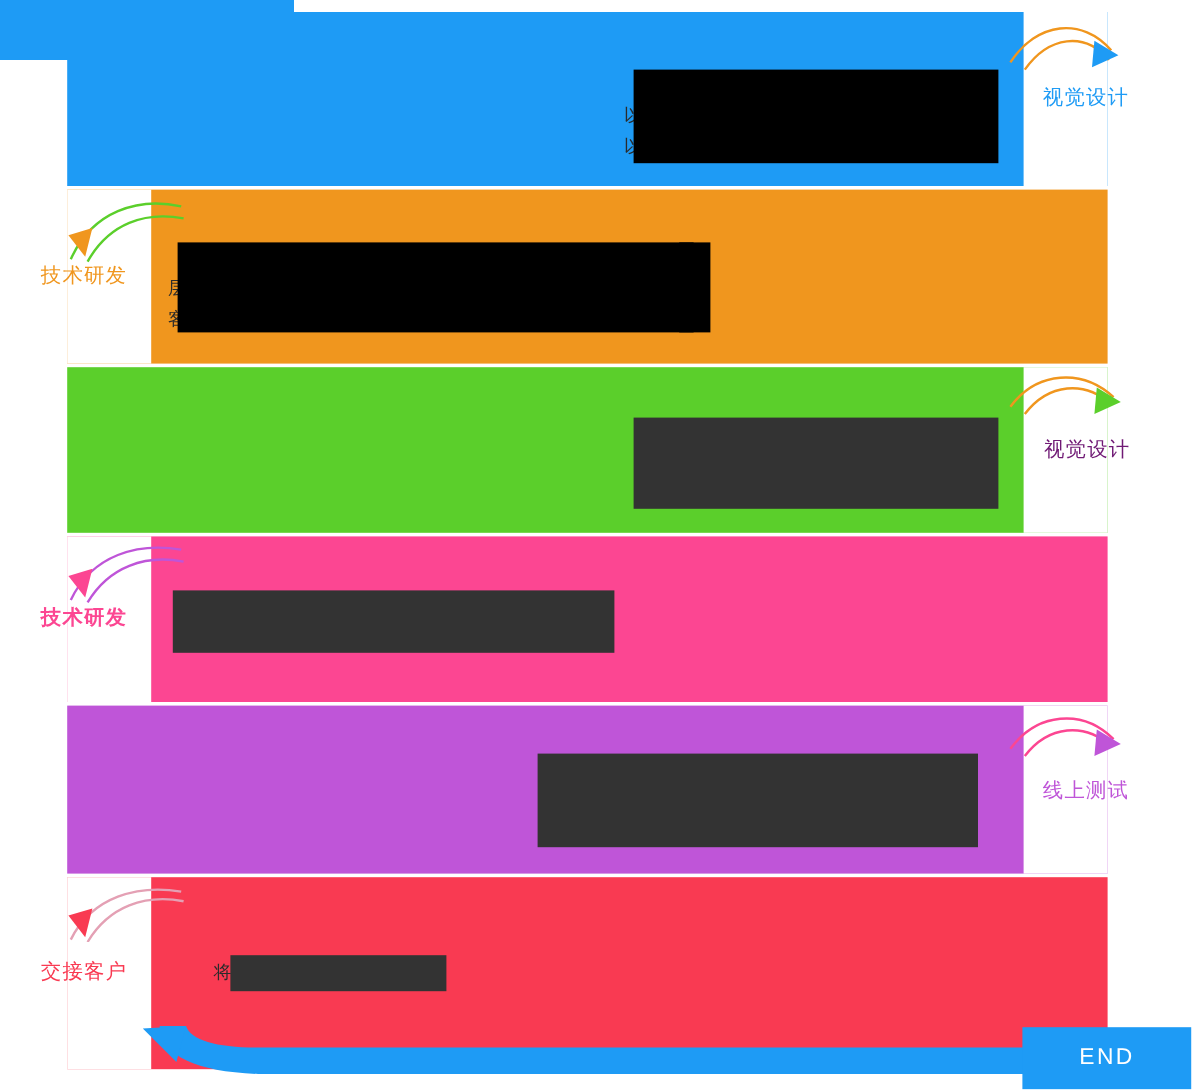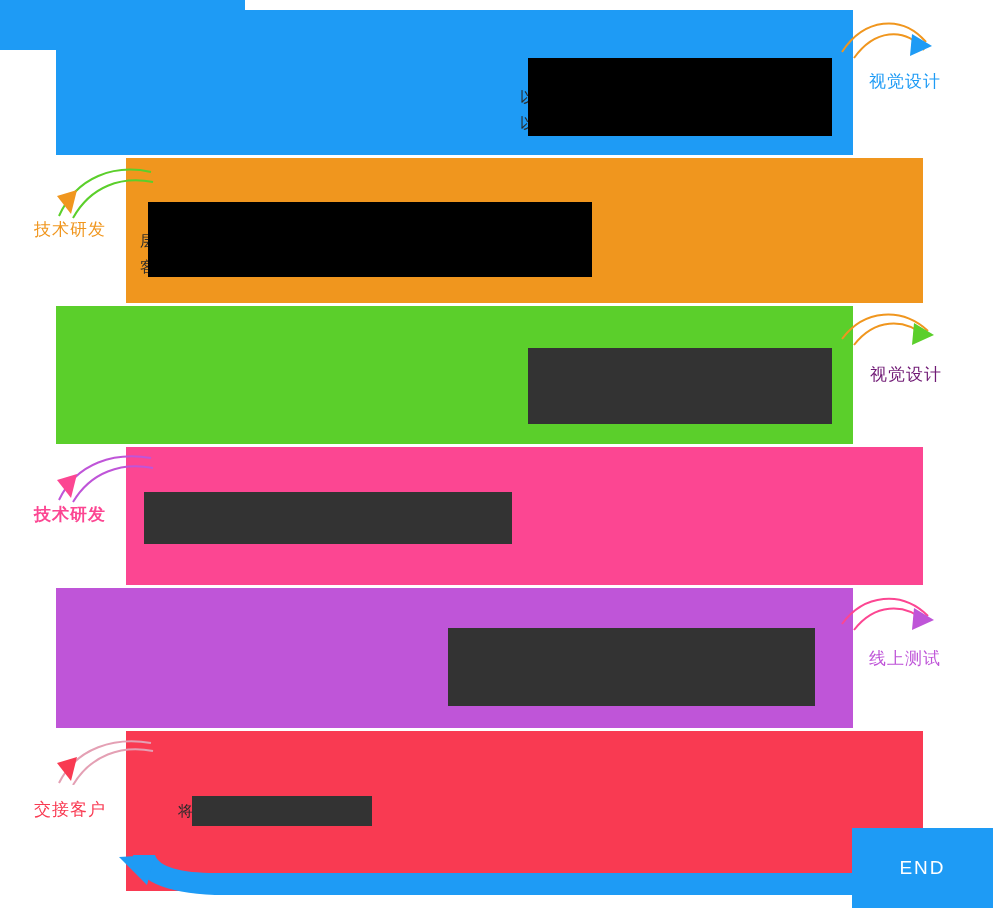--- a/index.html
+++ b/index.html
@@ -95,21 +95,21 @@
   }
   .redaction-black { background: #000000; }
   .redaction-gray  { background: #333333; }
 
   
   .end-button {
     position: absolute;
     right: 0;
     bottom: 0;
     width: 141px;
-    height: 80px;
+    height: 52px;
     background: #1e9bf5;
     color: #ffffff;
     font-size: 19px;
     letter-spacing: 2px;
     display: flex;
     align-items: center;
     justify-content: center;
     z-index: 45;
   }
 </style>

